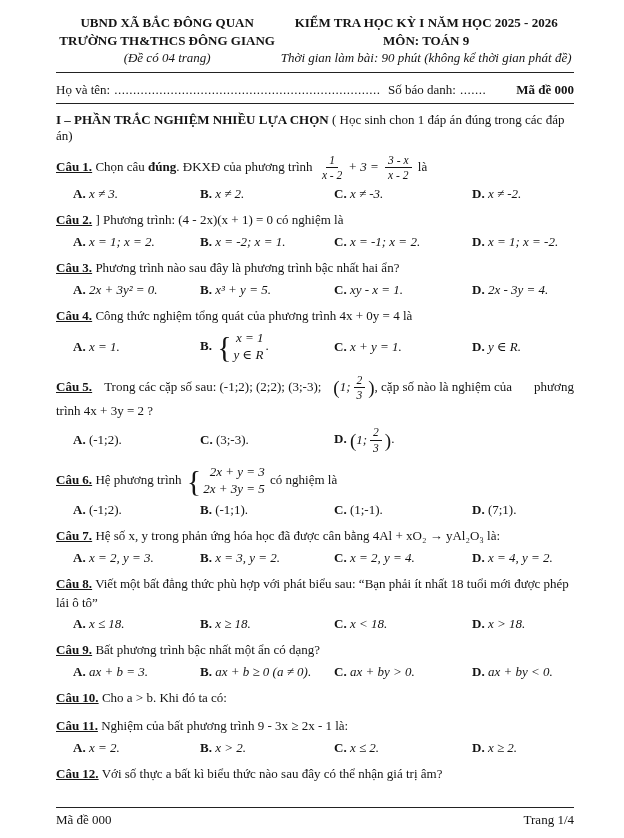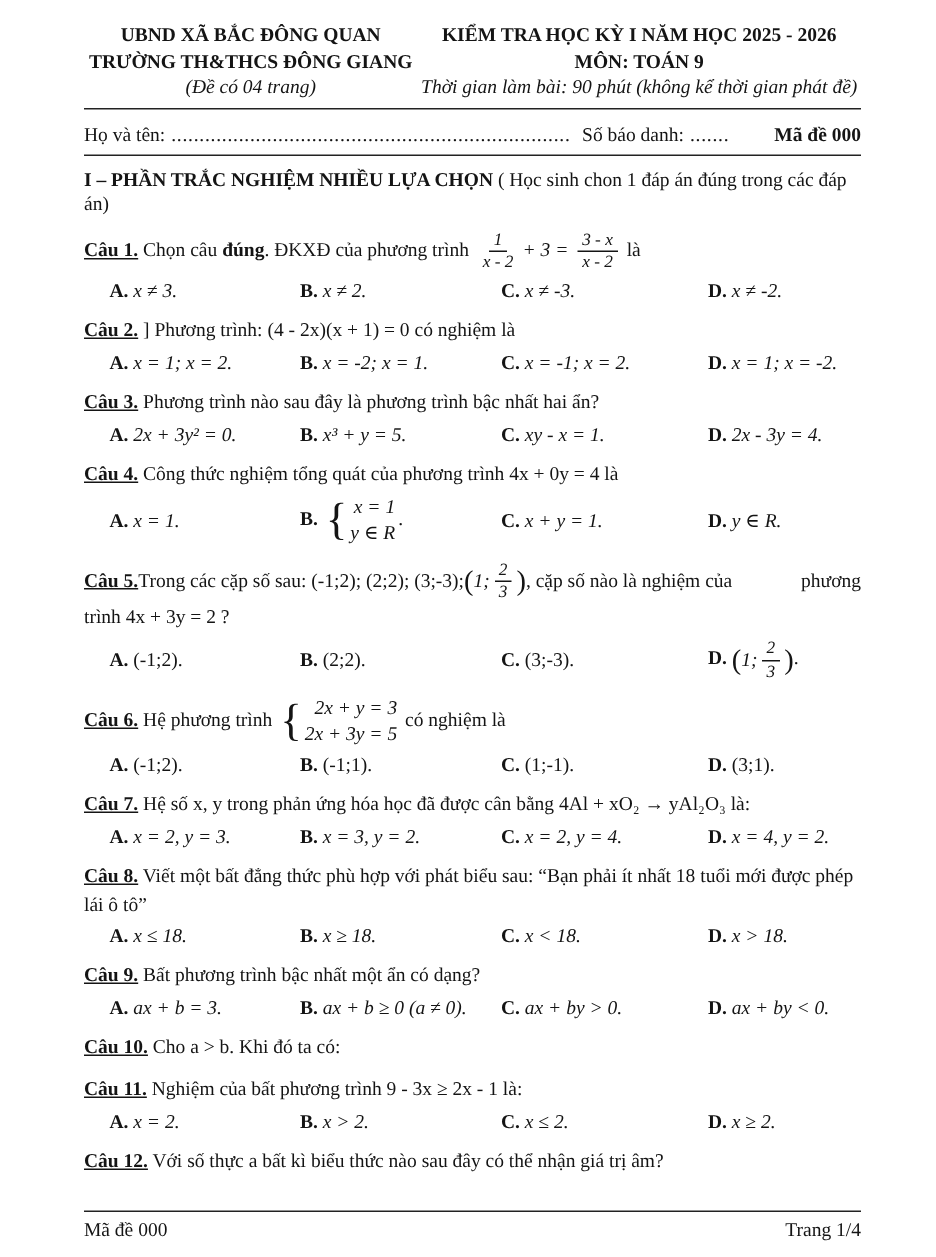--- a/index.html
+++ b/index.html
@@ -24,21 +24,21 @@
   .ol{font-weight:bold;}
   .m{font-style:italic;}
   .frac{display:inline-flex;flex-direction:column;align-items:center;vertical-align:middle;font-size:11.5px;line-height:1.25;margin:0 3px;font-style:italic;}
   .fn{border-bottom:1px solid #141414;padding:0 3px;}
   .fd{padding:0 3px;}
   .sys{display:inline-flex;align-items:center;vertical-align:middle;margin:0 2px;}
   .brace{font-size:30px;line-height:1;font-weight:400;margin-right:2px;font-style:normal;}
   .rows{display:inline-flex;flex-direction:column;line-height:1.3;text-align:left;font-style:italic;align-items:flex-end;}
   .tup{display:inline-flex;align-items:center;vertical-align:middle;}
   .p{font-size:19px;line-height:1;font-style:normal;}
-  .stem-flex{display:flex;align-items:center;gap:0;}
+  .stem-flex{display:flex;align-items:center;gap:12px;}
   .hang{margin-left:auto;}
   .inl{display:inline-flex;align-items:center;}
   .foot{position:absolute;left:56px;right:50px;bottom:10px;border-top:1px solid #222;display:flex;justify-content:space-between;padding-top:4px;}
 </style>
 </head>
 <body>
 
 <div class="page">
 
   <div class="hdr">
@@ -150,21 +150,20 @@
             </span>
             <span class="p">)</span>
           </span>
           <span> , cặp số nào là nghiệm của</span>
         </span>
       <span class="hang">phương</span>
     </div>
     <div class="stem">trình 4x + 3y = 2 ?</div>
     <div class="opts">
       <span class="opt"><b class="ol">A.</b> <span>(-1;2).</span></span>
-      <span class="opt"><b class="ol">B.</b> <span>(2;2).</span></span>
       <span class="opt"><b class="ol">C.</b> <span>(3;-3).</span></span>
       <span class="opt"><b class="ol">D.</b> <span class="tup">
             <span class="p">(</span>
             <span class="m">1;</span>
             <span class="frac">
               <span class="fn">2</span>
               <span class="fd">3</span>
             </span>
             <span class="p">)</span>
           </span><span>.</span></span>
@@ -181,21 +180,21 @@
             <span>2x + y = 3</span>
             <span>2x + 3y = 5</span>
           </span>
         </span>
       <span>có nghiệm là</span>
     </div>
     <div class="opts">
       <span class="opt"><b class="ol">A.</b> <span>(-1;2).</span></span>
       <span class="opt"><b class="ol">B.</b> <span>(-1;1).</span></span>
       <span class="opt"><b class="ol">C.</b> <span>(1;-1).</span></span>
-      <span class="opt"><b class="ol">D.</b> <span>(3;1).</span></span>
+      <span class="opt"><b class="ol">D.</b> <span>(7;1).</span></span>
     </div>
   </div>
 
   <div class="q">
     <div class="stem">
       <b class="ql">Câu 7.</b>
       <span>Hệ số x, y trong phản ứng hóa học đã được cân bằng 4Al + xO₂ → yAl₂O₃  là:</span>
     </div>
     <div class="opts">
       <span class="opt"><b class="ol">A.</b> <span class="m">x = 2, y = 3.</span></span>

